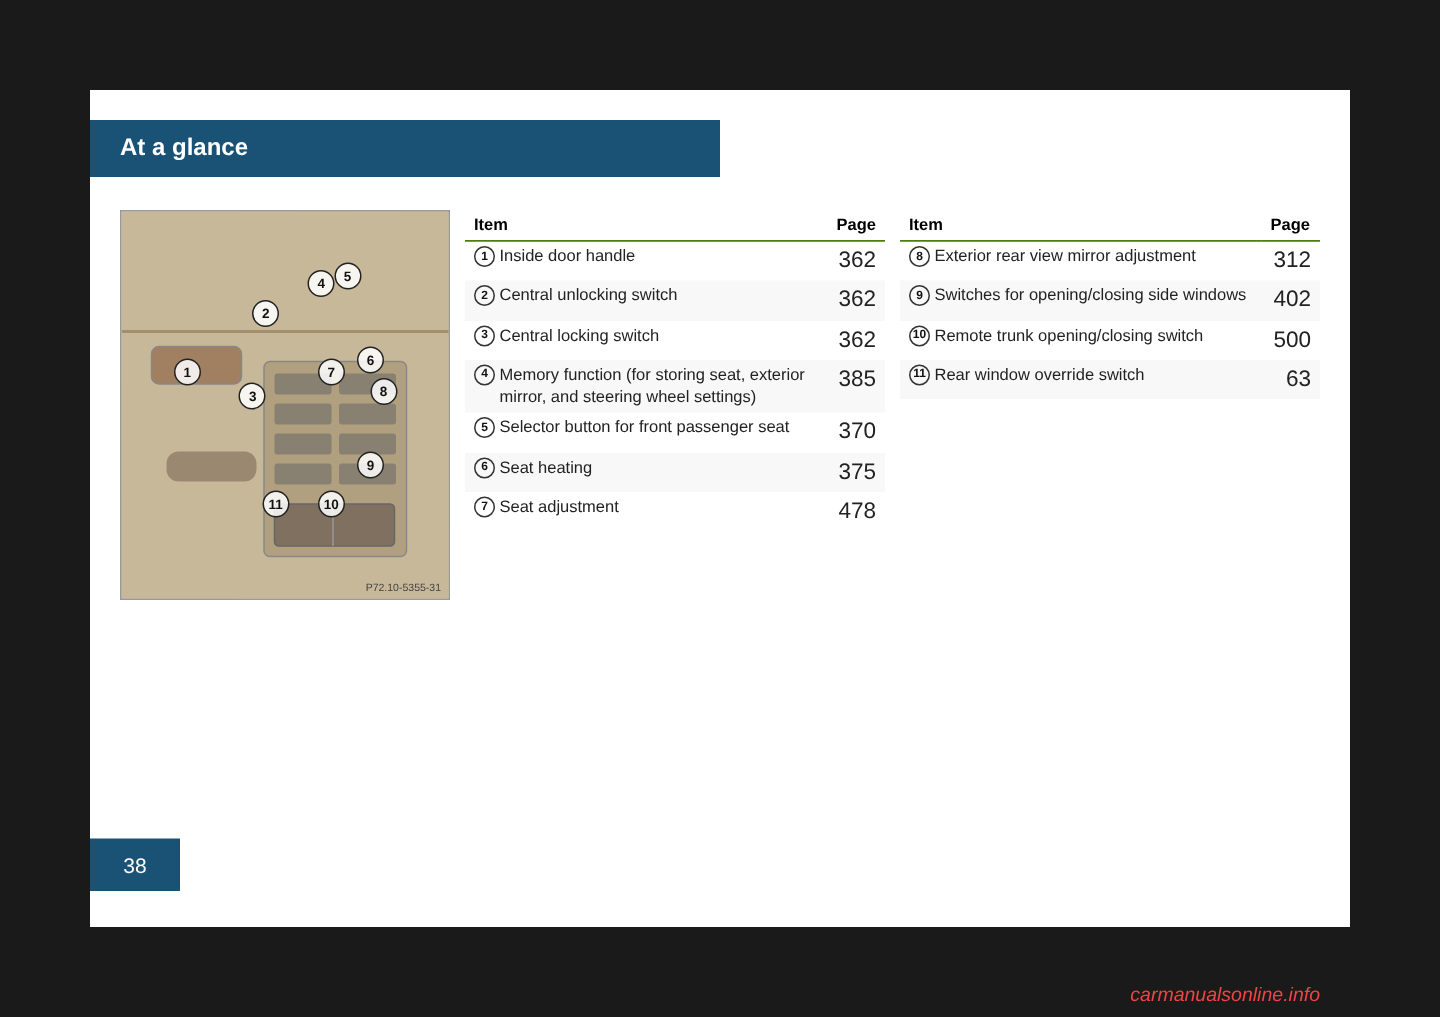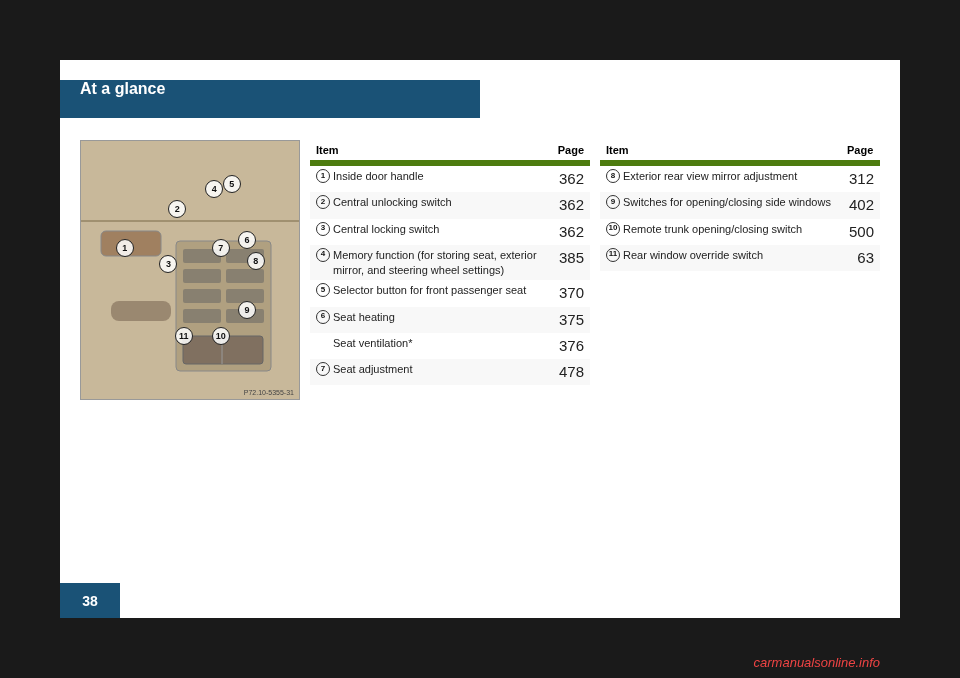--- a/index.html
+++ b/index.html
@@ -50,20 +50,21 @@
       width: 840px; height: 558px;
       background: #ffffff;
     }
     
     .header-bar {
       position: absolute;
       left: 0; top: 20px;
       width: 420px; height: 38px;
       background: #1a5276;
       display: flex;
+      align-items: center;
       padding-left: 20px;
     }
     .header-bar .title {
       color: #ffffff;
       font-size: 16px;
       font-weight: bold;
     }
     
     .main-content {
       position: absolute;
@@ -120,21 +121,21 @@
     .item-table {
       flex: 1;
       font-size: 11px;
     }
     .item-table table {
       width: 100%;
       border-collapse: collapse;
     }
     .item-table table th {
       background: #ffffff;
-      border-bottom: 6px solid #4d7c0f;
+      border-bottom: 1px solid #4d7c0f;
       padding: 4px 6px;
       text-align: left;
       font-weight: bold;
       font-size: 11px;
       margin-top: 42px;
     }
     .item-table table th.page-col {
       text-align: left;
     }
     .item-table table td {
@@ -174,31 +175,31 @@
     .item-cell {
       display: flex;
       align-items: flex-start;
     }
     .item-text {
       flex: 1;
     }
     
     .page-number-box {
       position: absolute;
-      bottom: 0;
+      bottom: 24px;
       left: 0;
       width: 60px;
       height: 35px;
       background: #1a5276;
       display: flex;
       align-items: center;
       justify-content: center;
       color: #ffffff;
       font-size: 14px;
-      font-weight: bold;
+      font-weight: normal;
     }
     
     .watermark {
       position: absolute;
       bottom: 8px;
       right: 80px;
       font-size: 13px;
       color: #ef4444;
       font-style: italic;
     }
@@ -327,29 +328,20 @@
                     <div class="item-cell">
                       <span class="circle-num">6</span>
                       <span class="item-text">Seat heating</span>
                     </div>
                   </td>
                   <td class="page-num">375</td>
                 </tr>
                 <tr>
                   <td>
                     <div class="item-cell">
-                      <span style="width: 17px; display: inline-block;"></span>
-                      <span class="item-text">Seat ventilation*</span>
-                    </div>
-                  </td>
-                  <td class="page-num">376</td>
-                </tr>
-                <tr>
-                  <td>
-                    <div class="item-cell">
                       <span class="circle-num">7</span>
                       <span class="item-text">Seat adjustment</span>
                     </div>
                   </td>
                   <td class="page-num">478</td>
                 </tr>
               </tbody>
           </table>
         </div>
 

